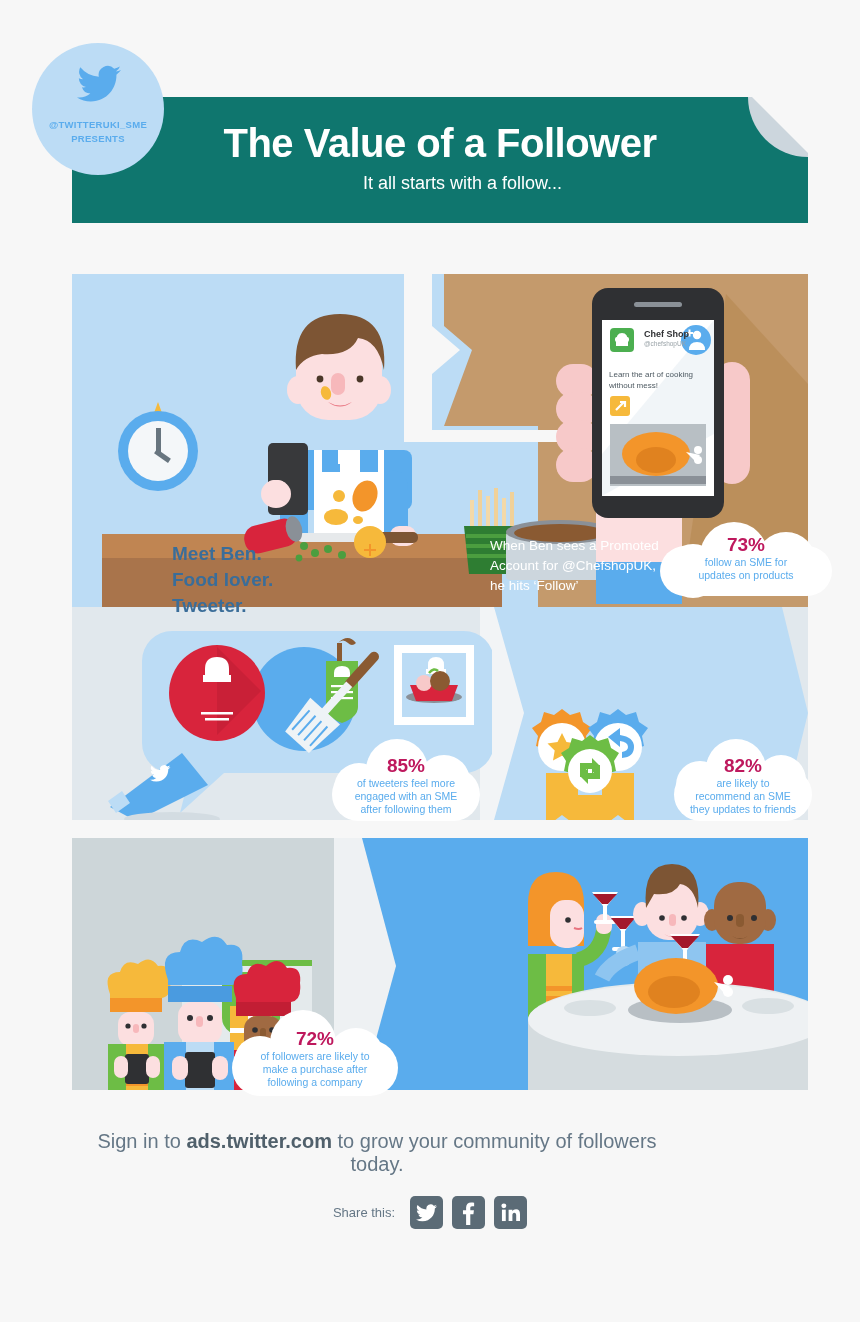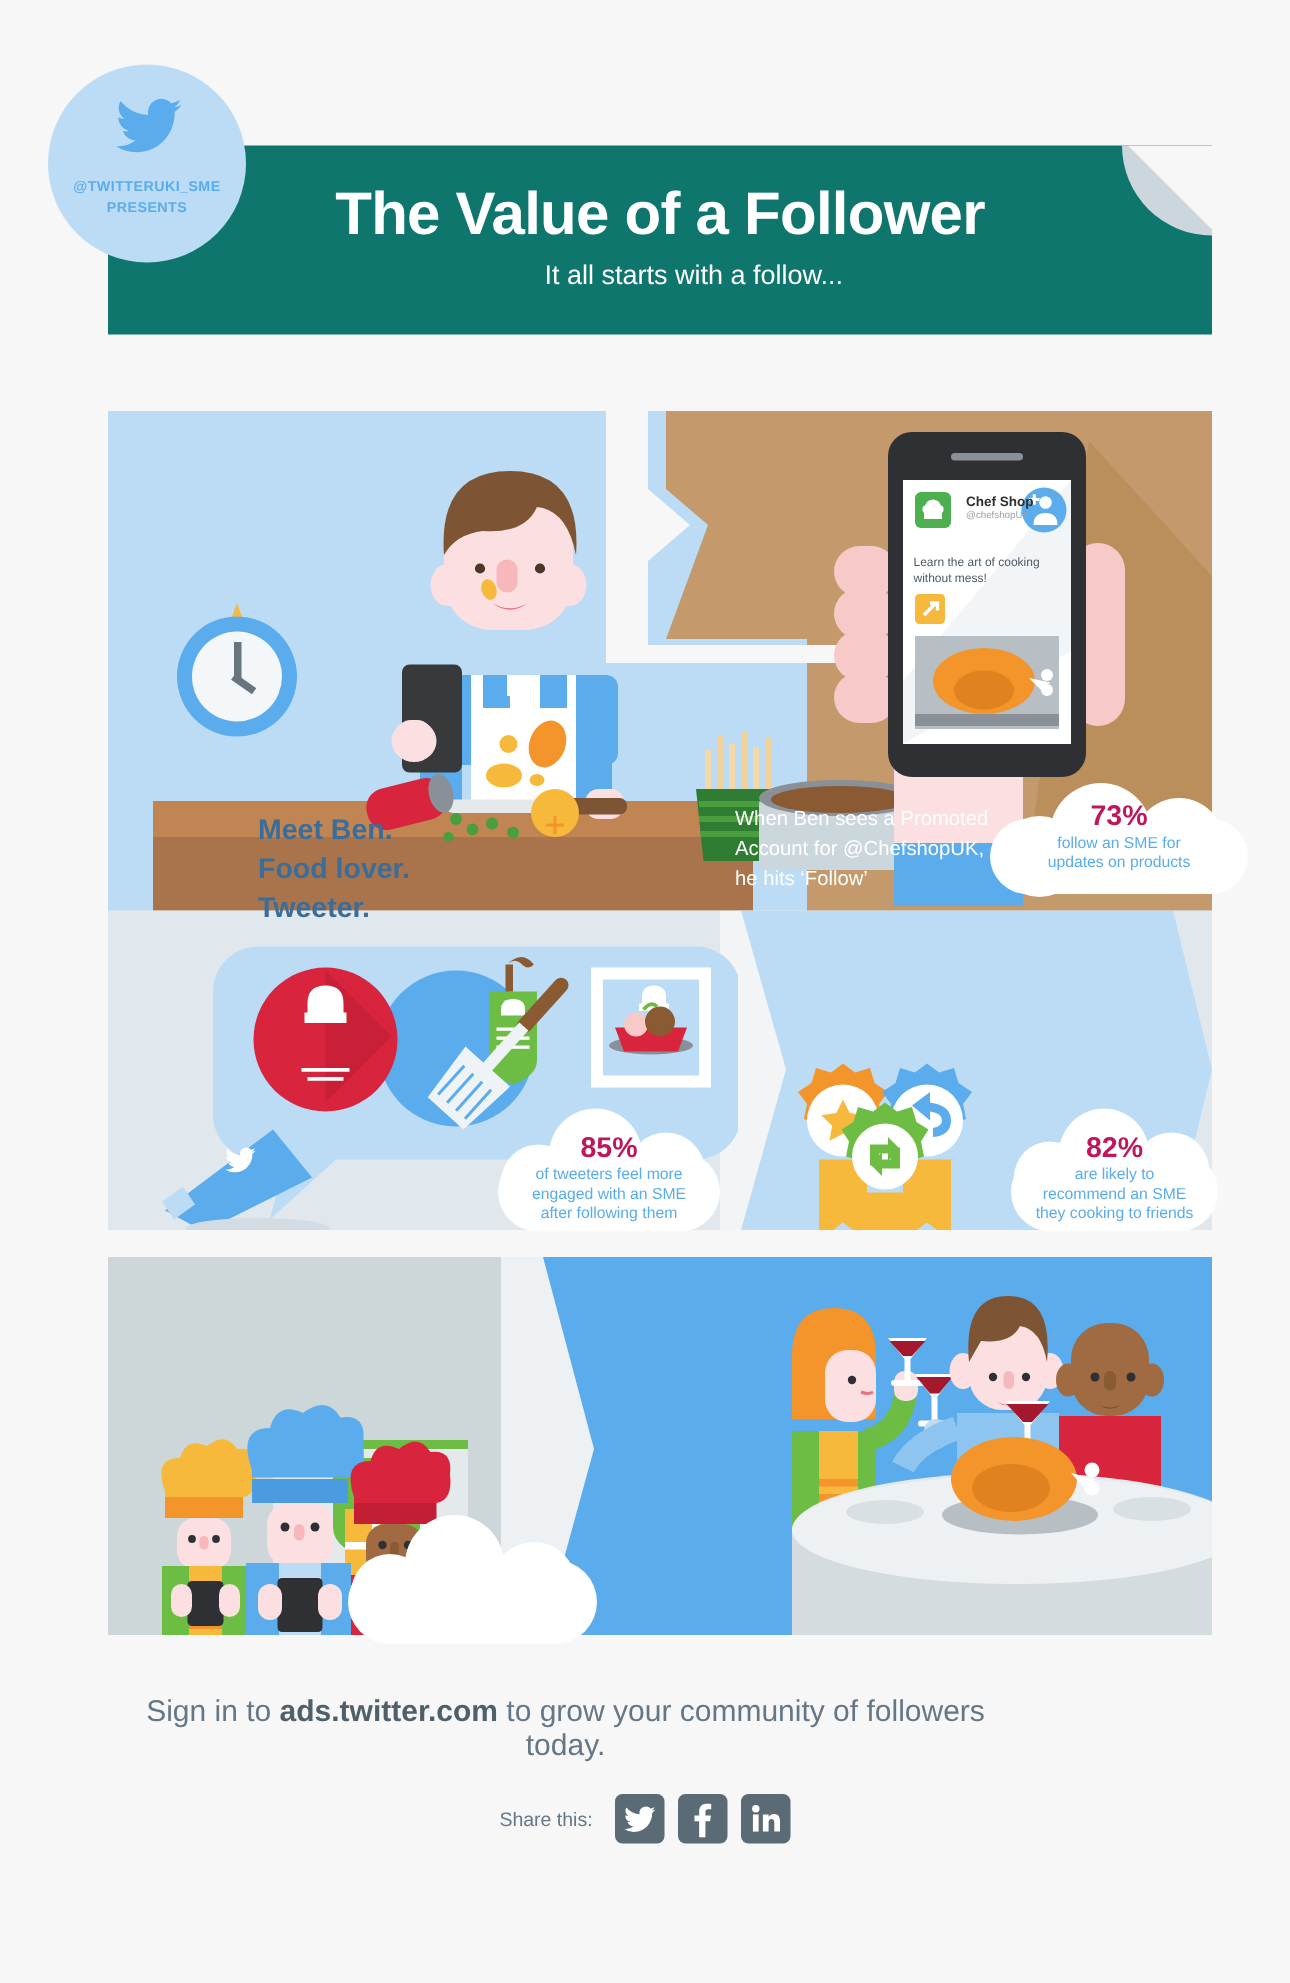--- a/index.html
+++ b/index.html
@@ -425,21 +425,21 @@
 
   <div class="cloud" id="cloud82">
     <div class="body"></div>
     <div class="lobe" style="left:2px;top:26px;width:48px;height:48px"></div>
     <div class="lobe" style="left:32px;top:4px;width:60px;height:60px"></div>
     <div class="lobe" style="left:82px;top:20px;width:50px;height:50px"></div>
     <div class="ctext" style="top:20px">
       <div class="cnum">82%</div>
       <div class="cdesc">are likely to</div>
       <div class="cdesc">recommend an SME</div>
-      <div class="cdesc">they cooking to friends</div>
+      <div class="cdesc">they updates to friends</div>
     </div>
   </div>
 
   <div class="panel" id="panel3">
     <div class="p3-left"></div>
     <div class="p3-right"></div>
     <div class="p3-chev"></div>
     <div class="p3-chev2"></div>
 
     <svg width="300" height="252" style="position:absolute;left:0;top:0">
@@ -573,20 +573,26 @@
       <circle cx="230" cy="154" r="5" fill="#ffffff"></circle>
     </svg>
 
   </div>
 
   <div class="cloud" id="cloud72">
     <div class="body"></div>
     <div class="lobe" style="left:2px;top:30px;width:52px;height:52px"></div>
     <div class="lobe" style="left:38px;top:4px;width:66px;height:66px"></div>
     <div class="lobe" style="left:96px;top:22px;width:56px;height:56px"></div>
+    <div class="ctext" style="top:22px">
+      <div class="cnum">72%</div>
+      <div class="cdesc">of followers are likely to</div>
+      <div class="cdesc">make a purchase after</div>
+      <div class="cdesc">following a company</div>
+    </div>
   </div>
 
   <div class="footer-text">
     <span>Sign in to </span><b>ads.twitter.com</b><span> to grow your community of followers today.</span>
   </div>
 
   <div class="share-wrap">
     <span class="share-label">Share this:</span>
     <span class="share-btn">
       <svg width="21" height="18" viewBox="0 0 24 20">

